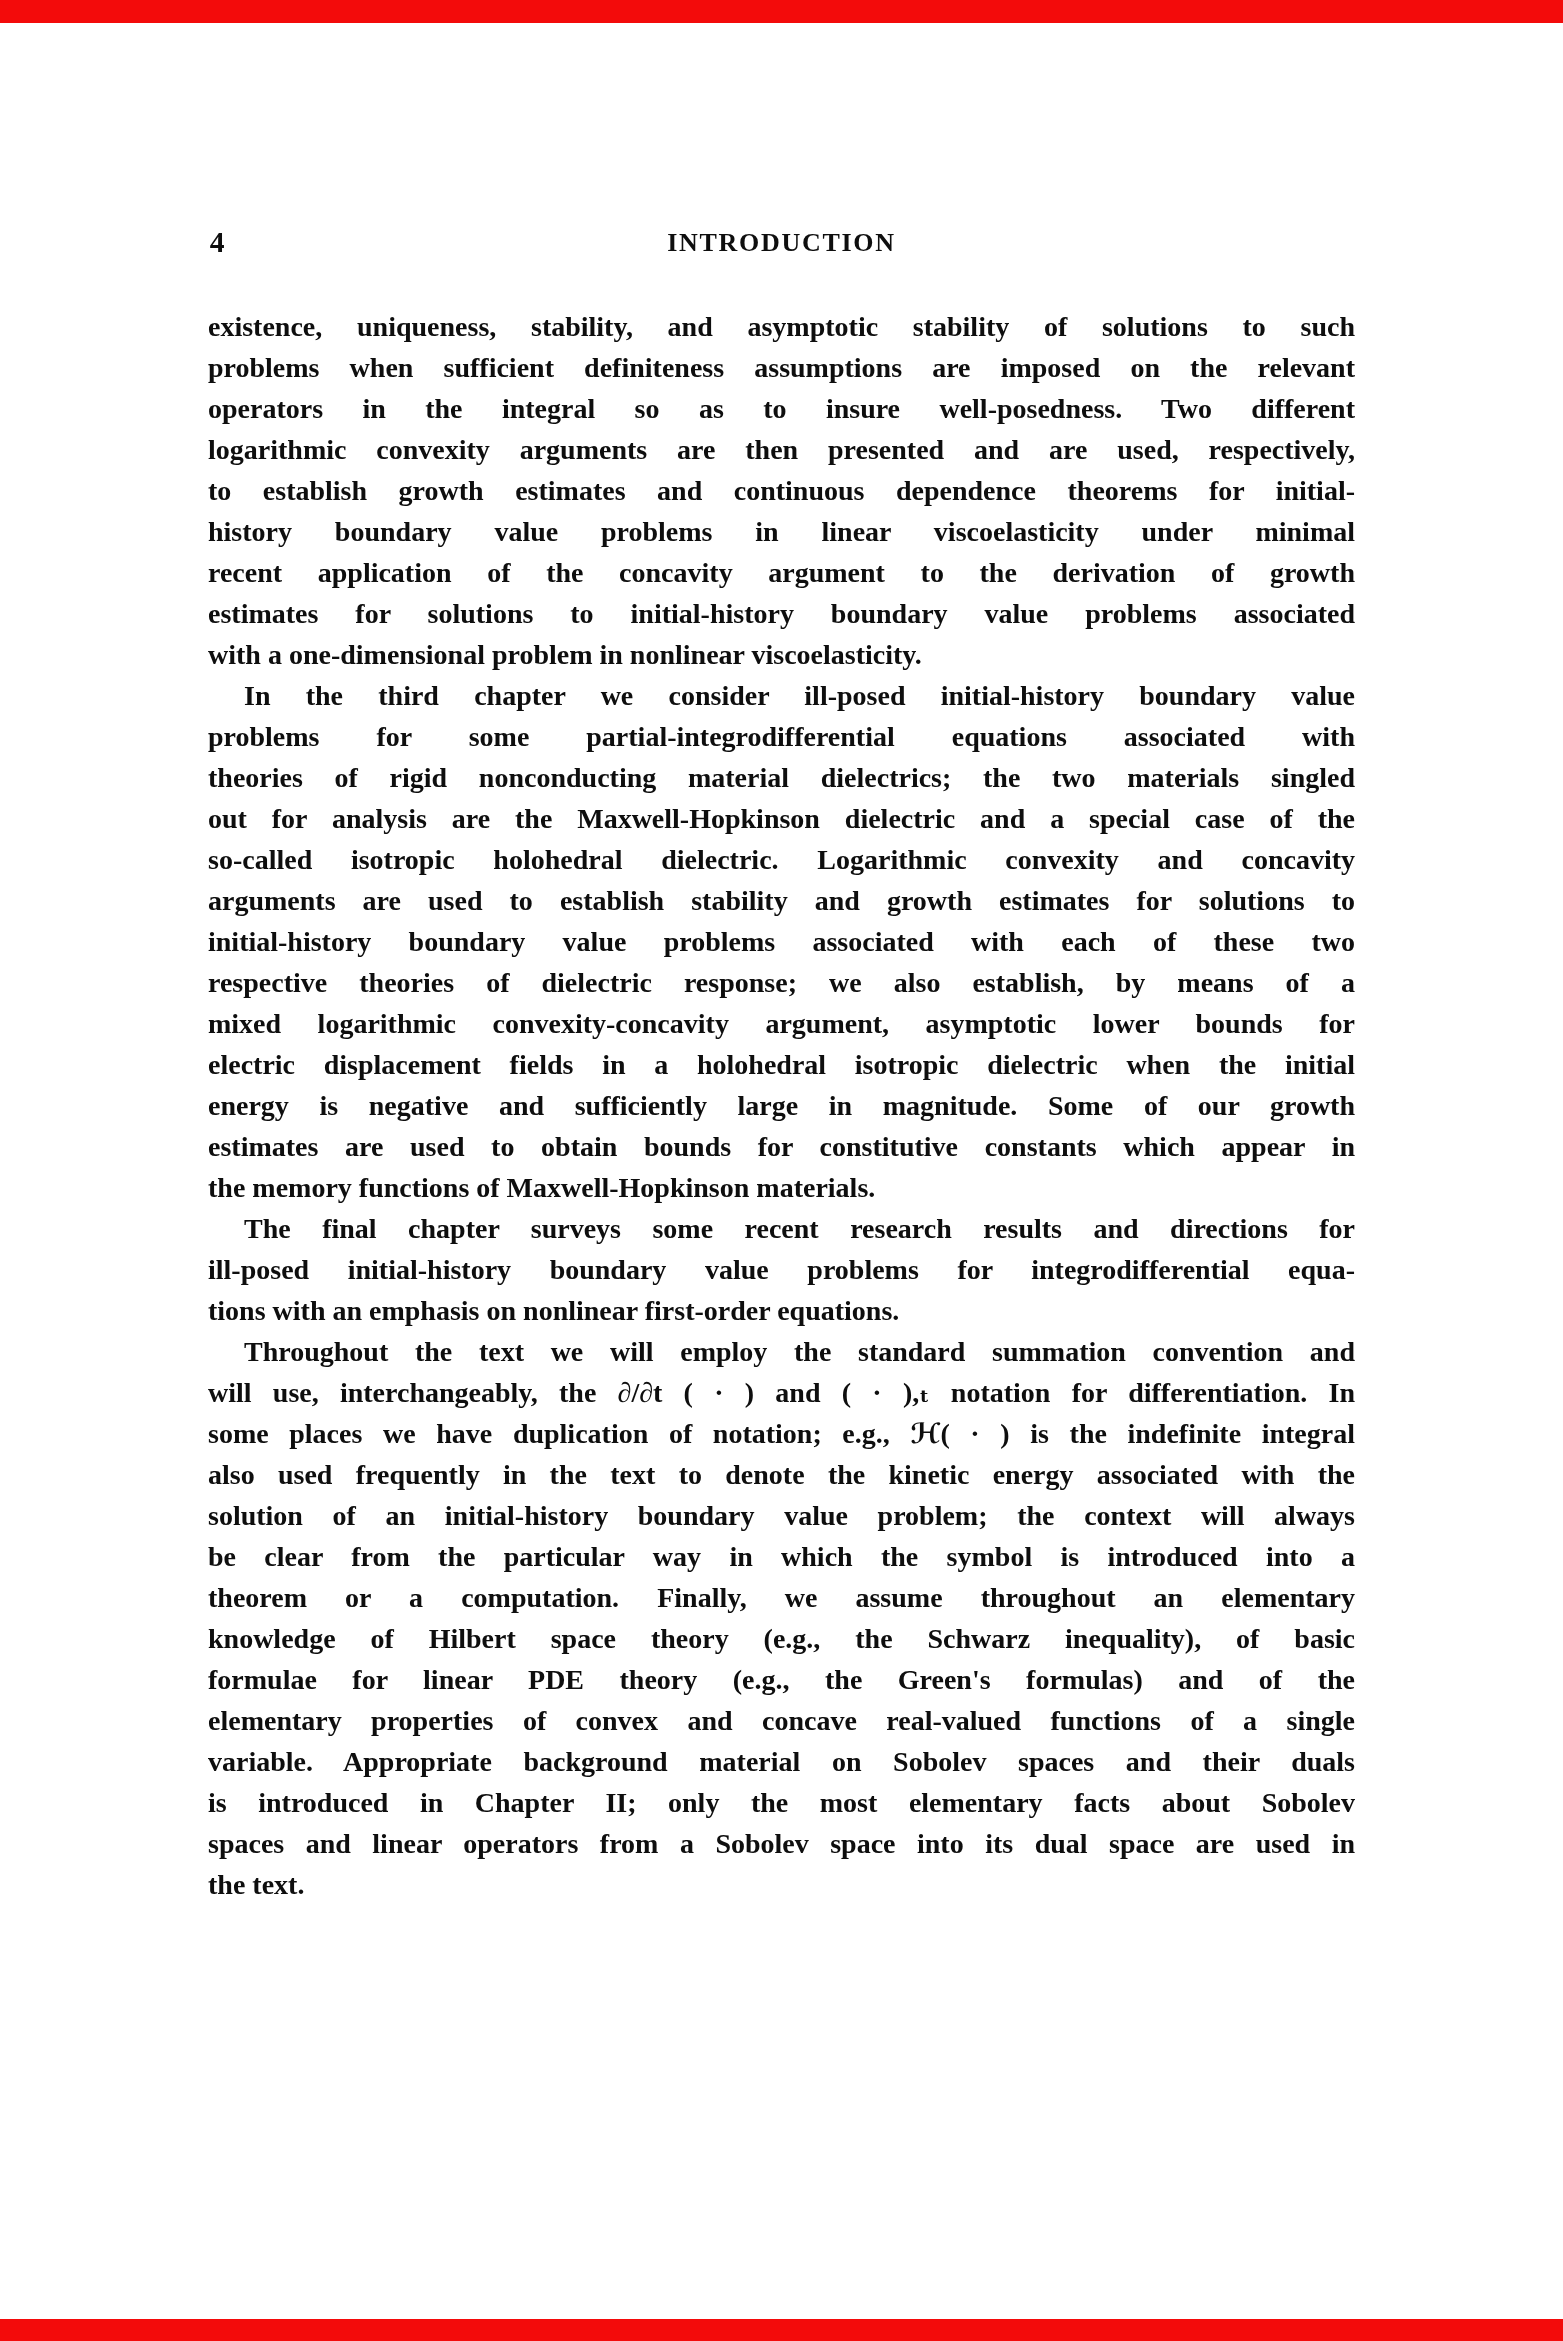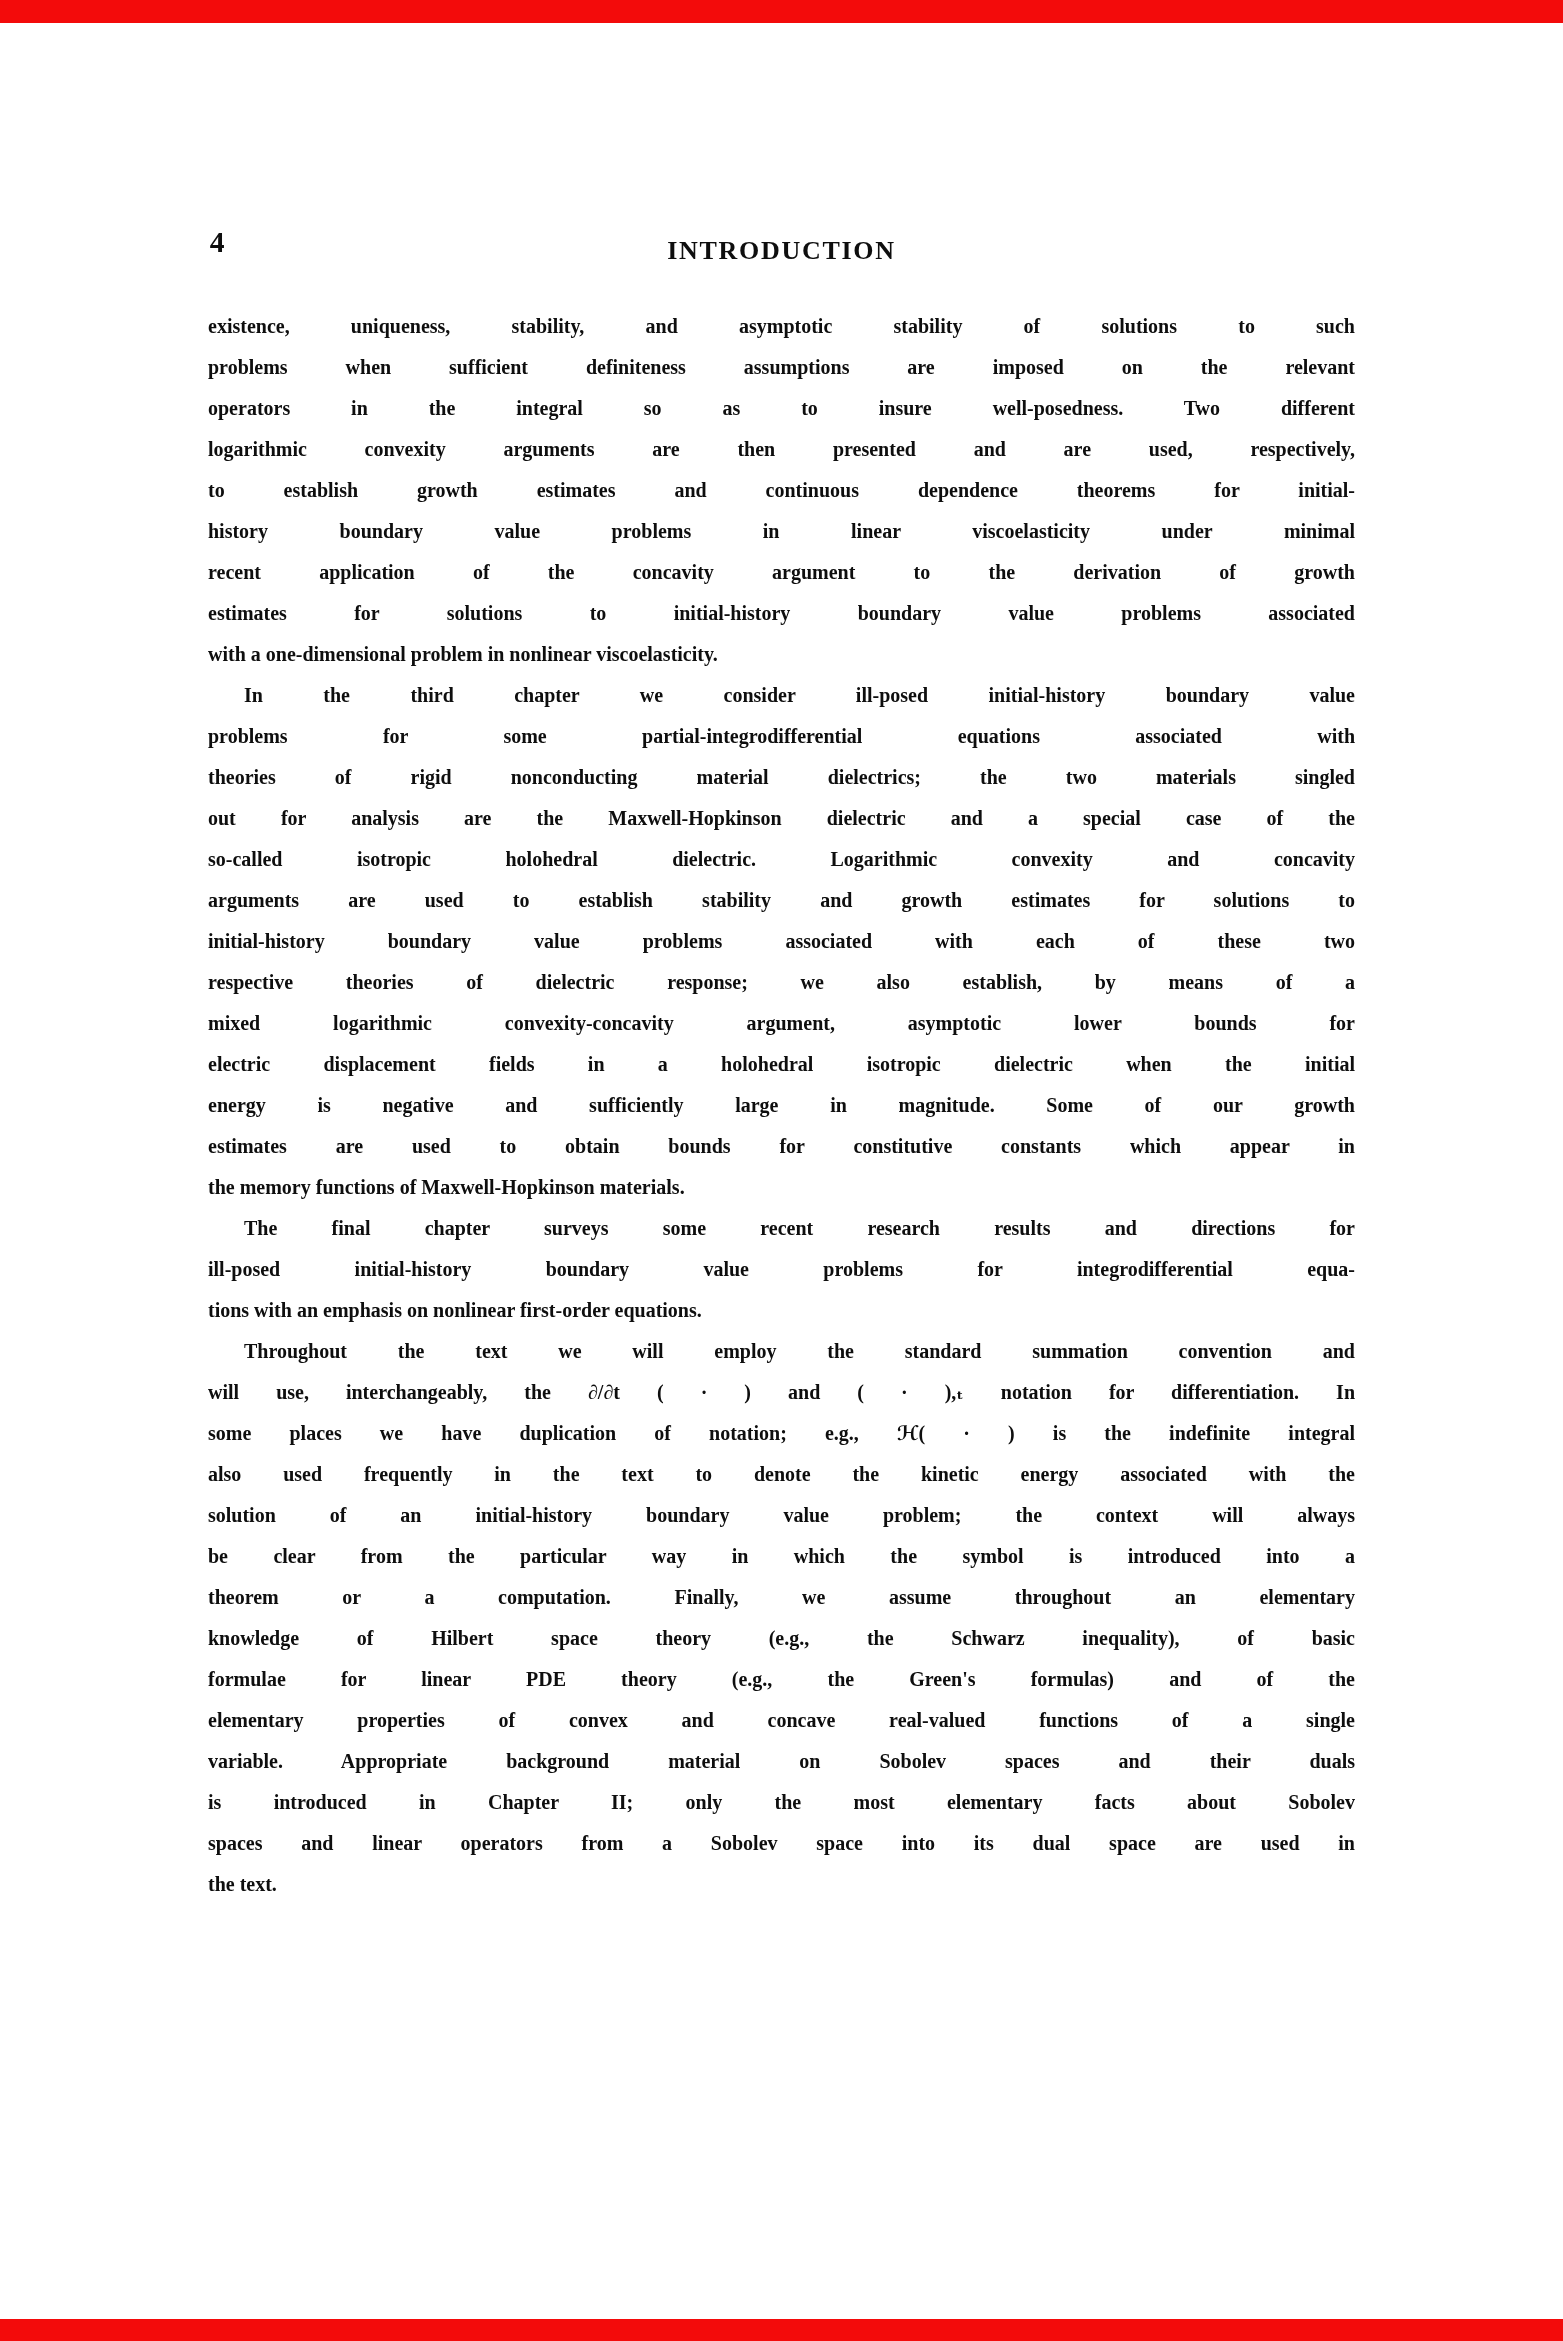--- a/index.html
+++ b/index.html
@@ -21,25 +21,24 @@
     position:absolute;left:208px;top:226px;width:1147px;height:38px;
   }
   .page-num{
     position:absolute;left:1.7px;top:0;
     font-size:29.5px;font-weight:bold;letter-spacing:0.9px;
   }
   .running-head{
     text-align:center;
     font-size:26px;font-weight:bold;letter-spacing:1.7px;
     padding-top:1.7px;
-    margin-top:8px;
   }
   .body-text{
     position:absolute;left:208px;top:306px;width:1147px;
-    font-size:20px;font-weight:bold;
+    font-size:28px;font-weight:bold;
   }
   .para{margin:0;padding:0;}
   .line{
     height:41px;line-height:41px;
     text-align:justify;
     -moz-text-align-last:justify;
     text-align-last:justify;
     overflow:hidden;
   }
   .line.last{

